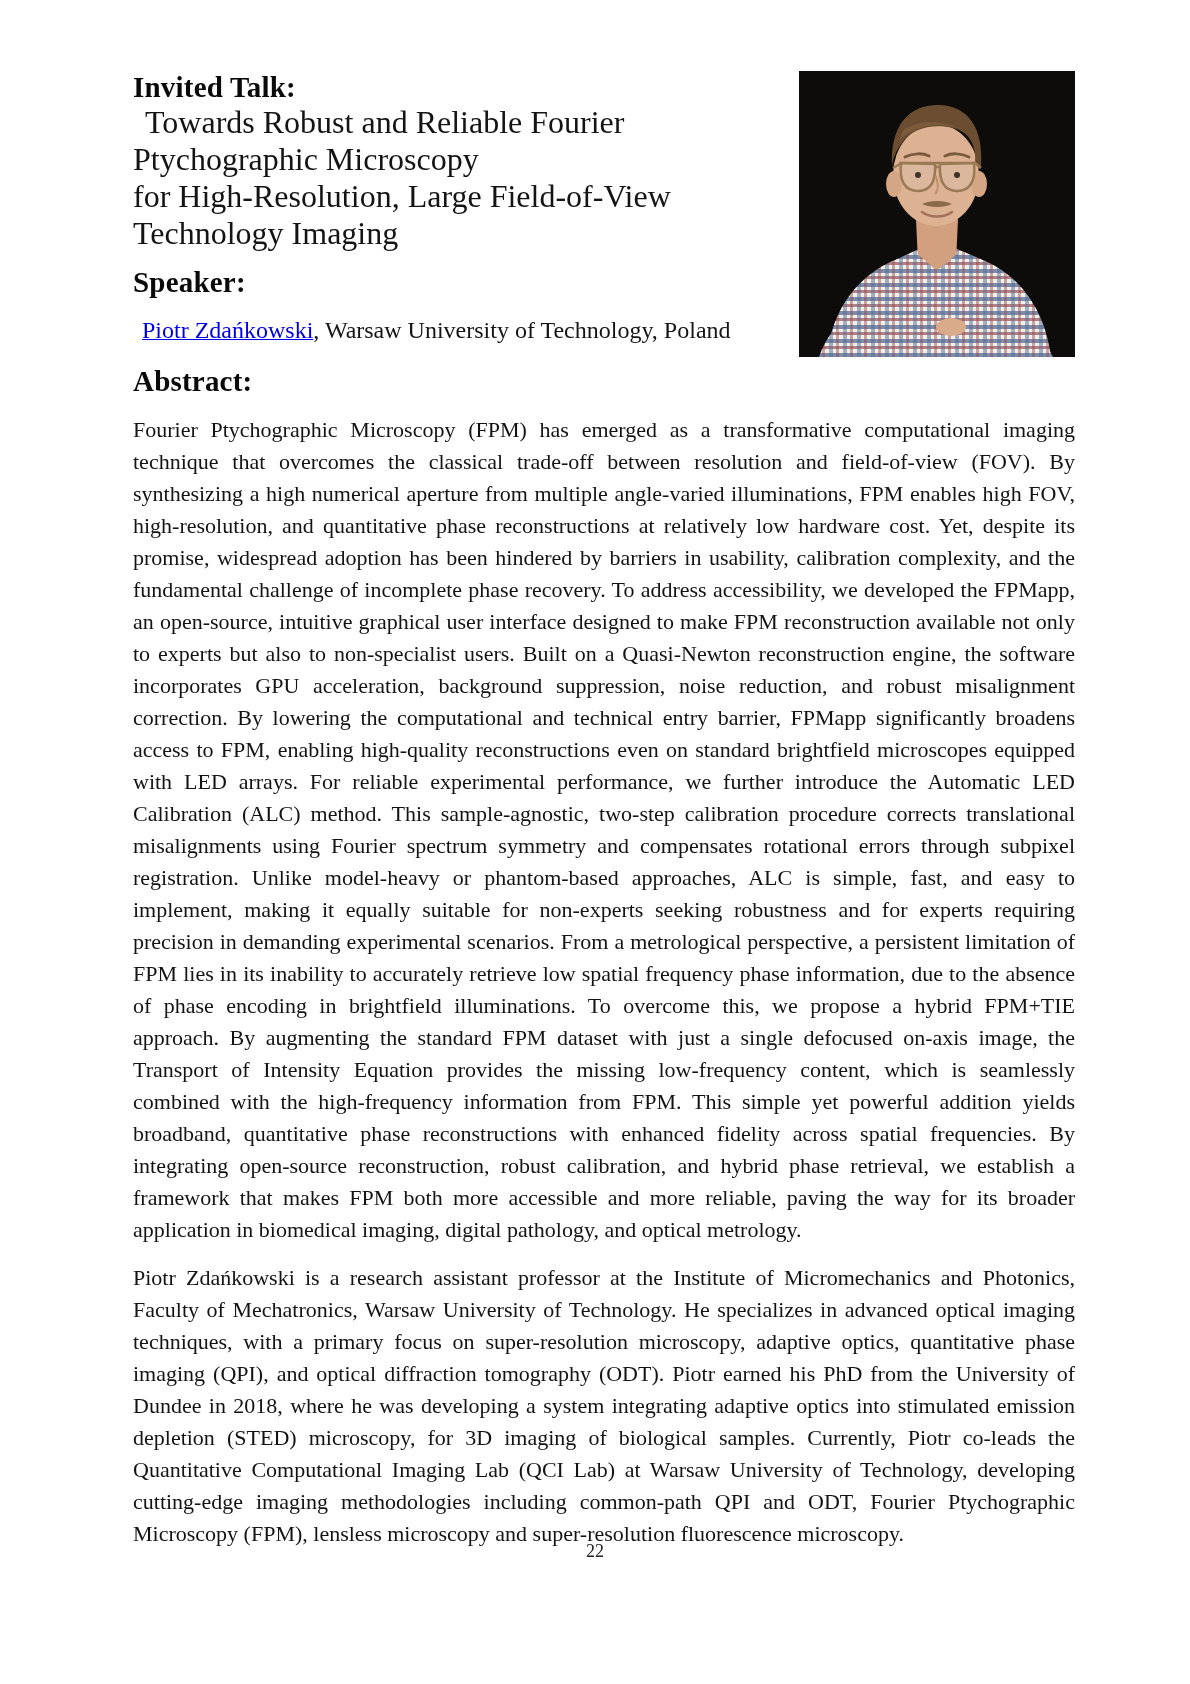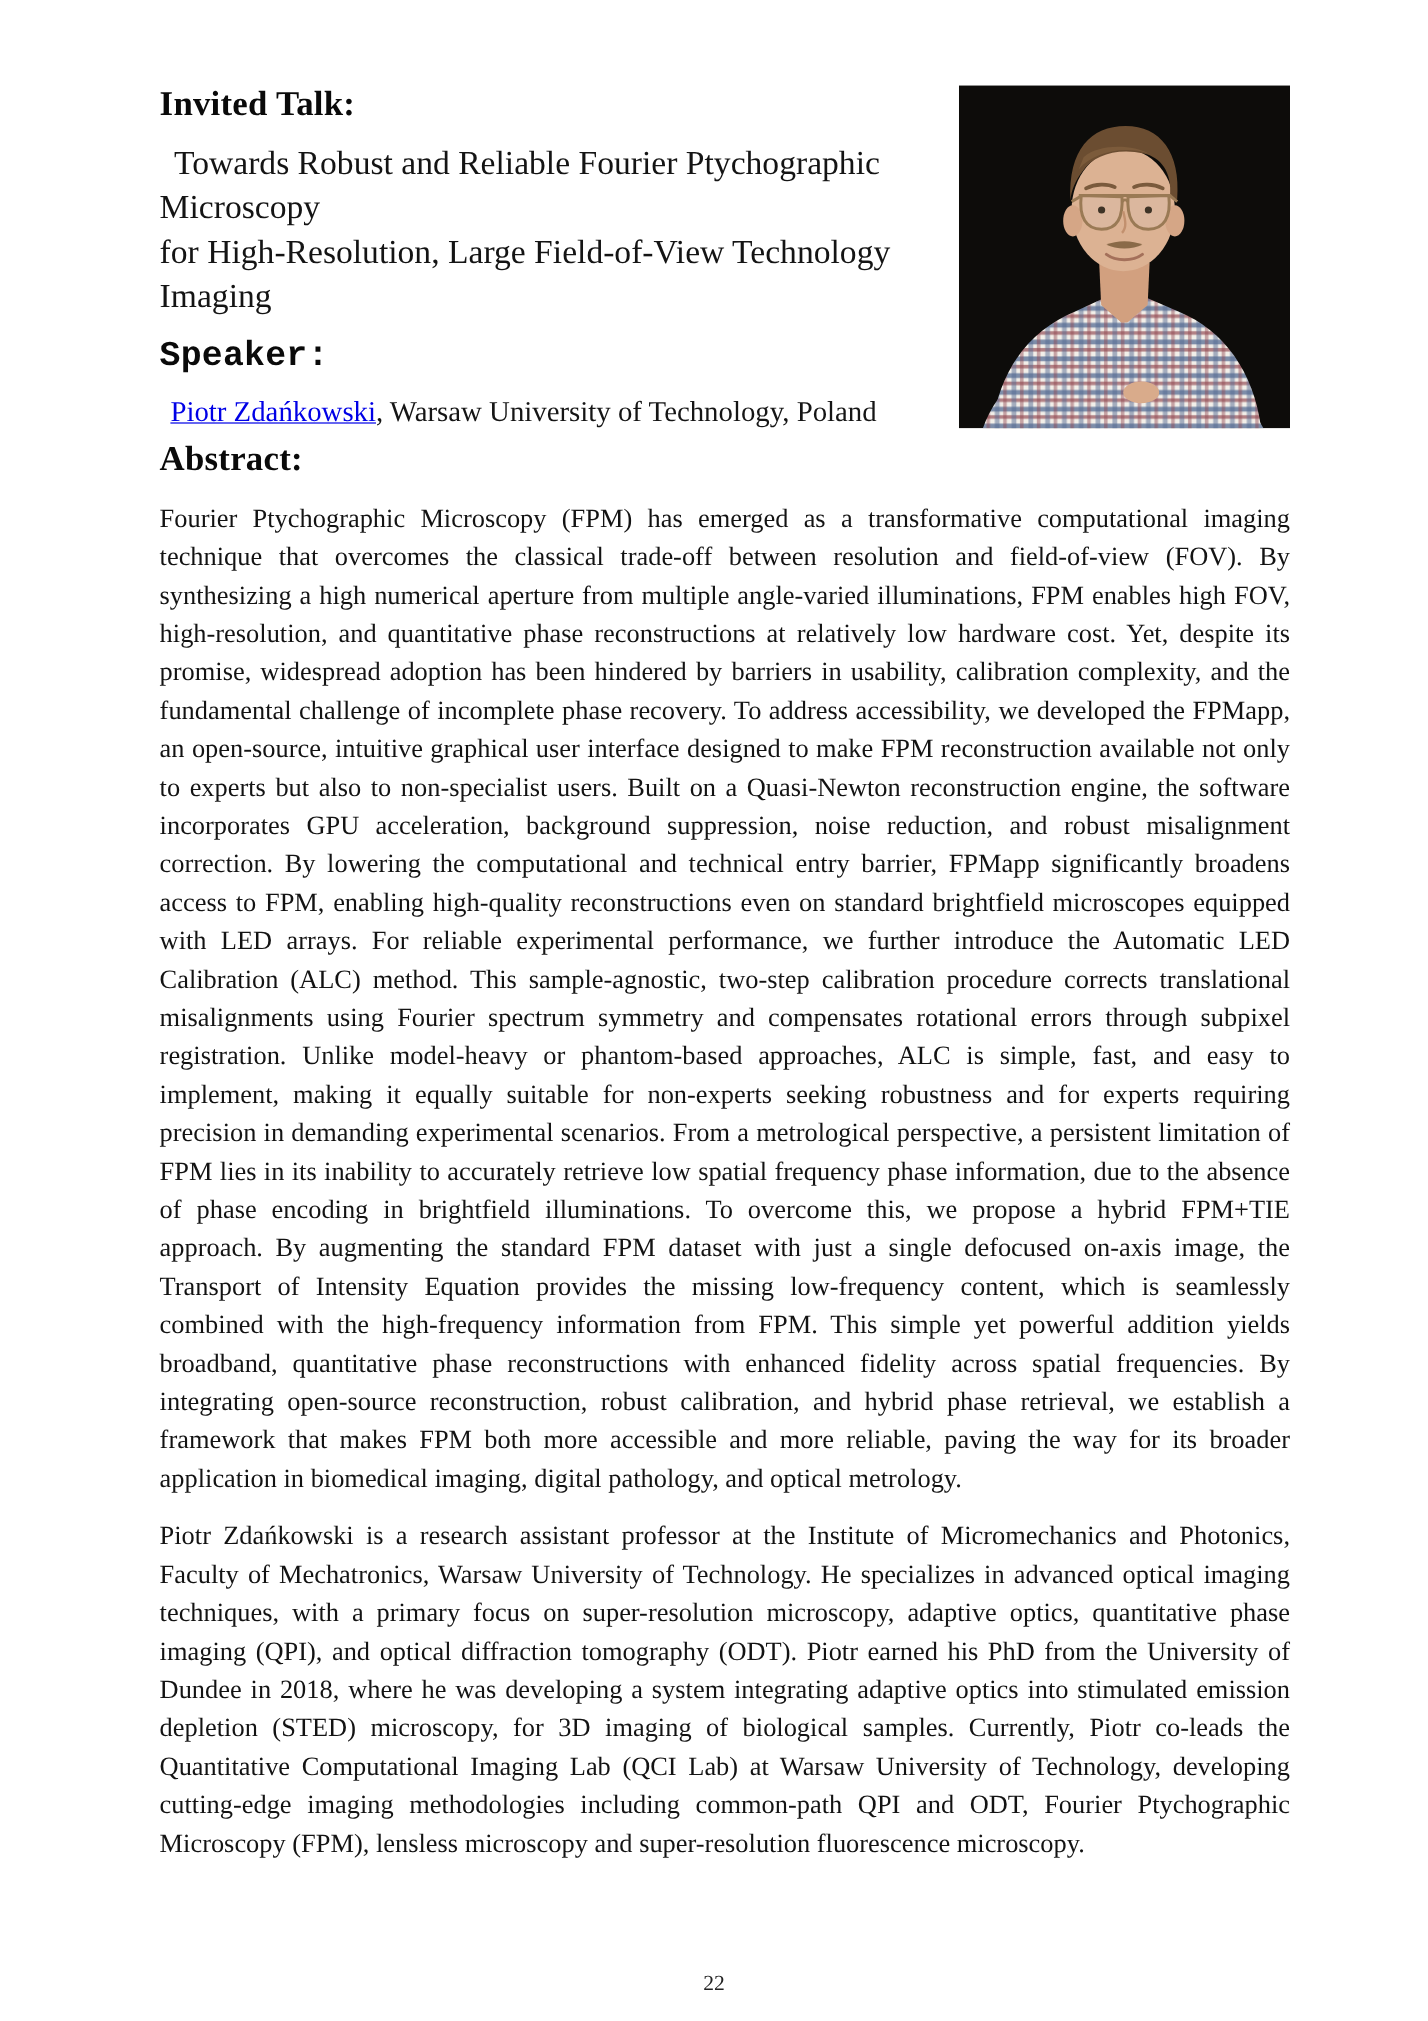--- a/index.html
+++ b/index.html
@@ -29,27 +29,26 @@
   }
   .header-left { width: 655px; }
   h2.doc-heading {
     font-size: 29px;
     font-weight: bold;
     margin: 0;
     color: #0a0a0a;
     letter-spacing: 0.2px;
   }
   .talk-title {
-    margin-top: 14px;
-    font-size: 28px;
+    font-size: 32px;
     line-height: 37px;
     color: #141414;
   }
   .talk-title .line1 { text-indent: 12px; }
-  .speaker-heading-wrap { margin-top: 14px; font-family: Liberation Mono, monospace; }
+  .speaker-heading-wrap { margin-top: 14px; }
   .speaker-line {
     margin: 16px 0 0 0;
     padding-left: 9px;
     font-size: 24px;
     line-height: 30px;
   }
   a.speaker-link {
     color: #0000e6;
     text-decoration: underline;
     text-decoration-thickness: 1px;
@@ -65,21 +64,21 @@
   p.body-text {
     margin: 16px 0 0 0;
     font-size: 22px;
     line-height: 32px;
     text-align: justify;
     color: #131313;
   }
   .footer {
     position: absolute;
     left: 0; right: 0;
-    top: 1642px;
+    top: 1541px;
     text-align: center;
     font-size: 18px;
     color: #222;
   }
 </style>
 </head>
 <body>
 
 <div class="page">
   <div class="content">

